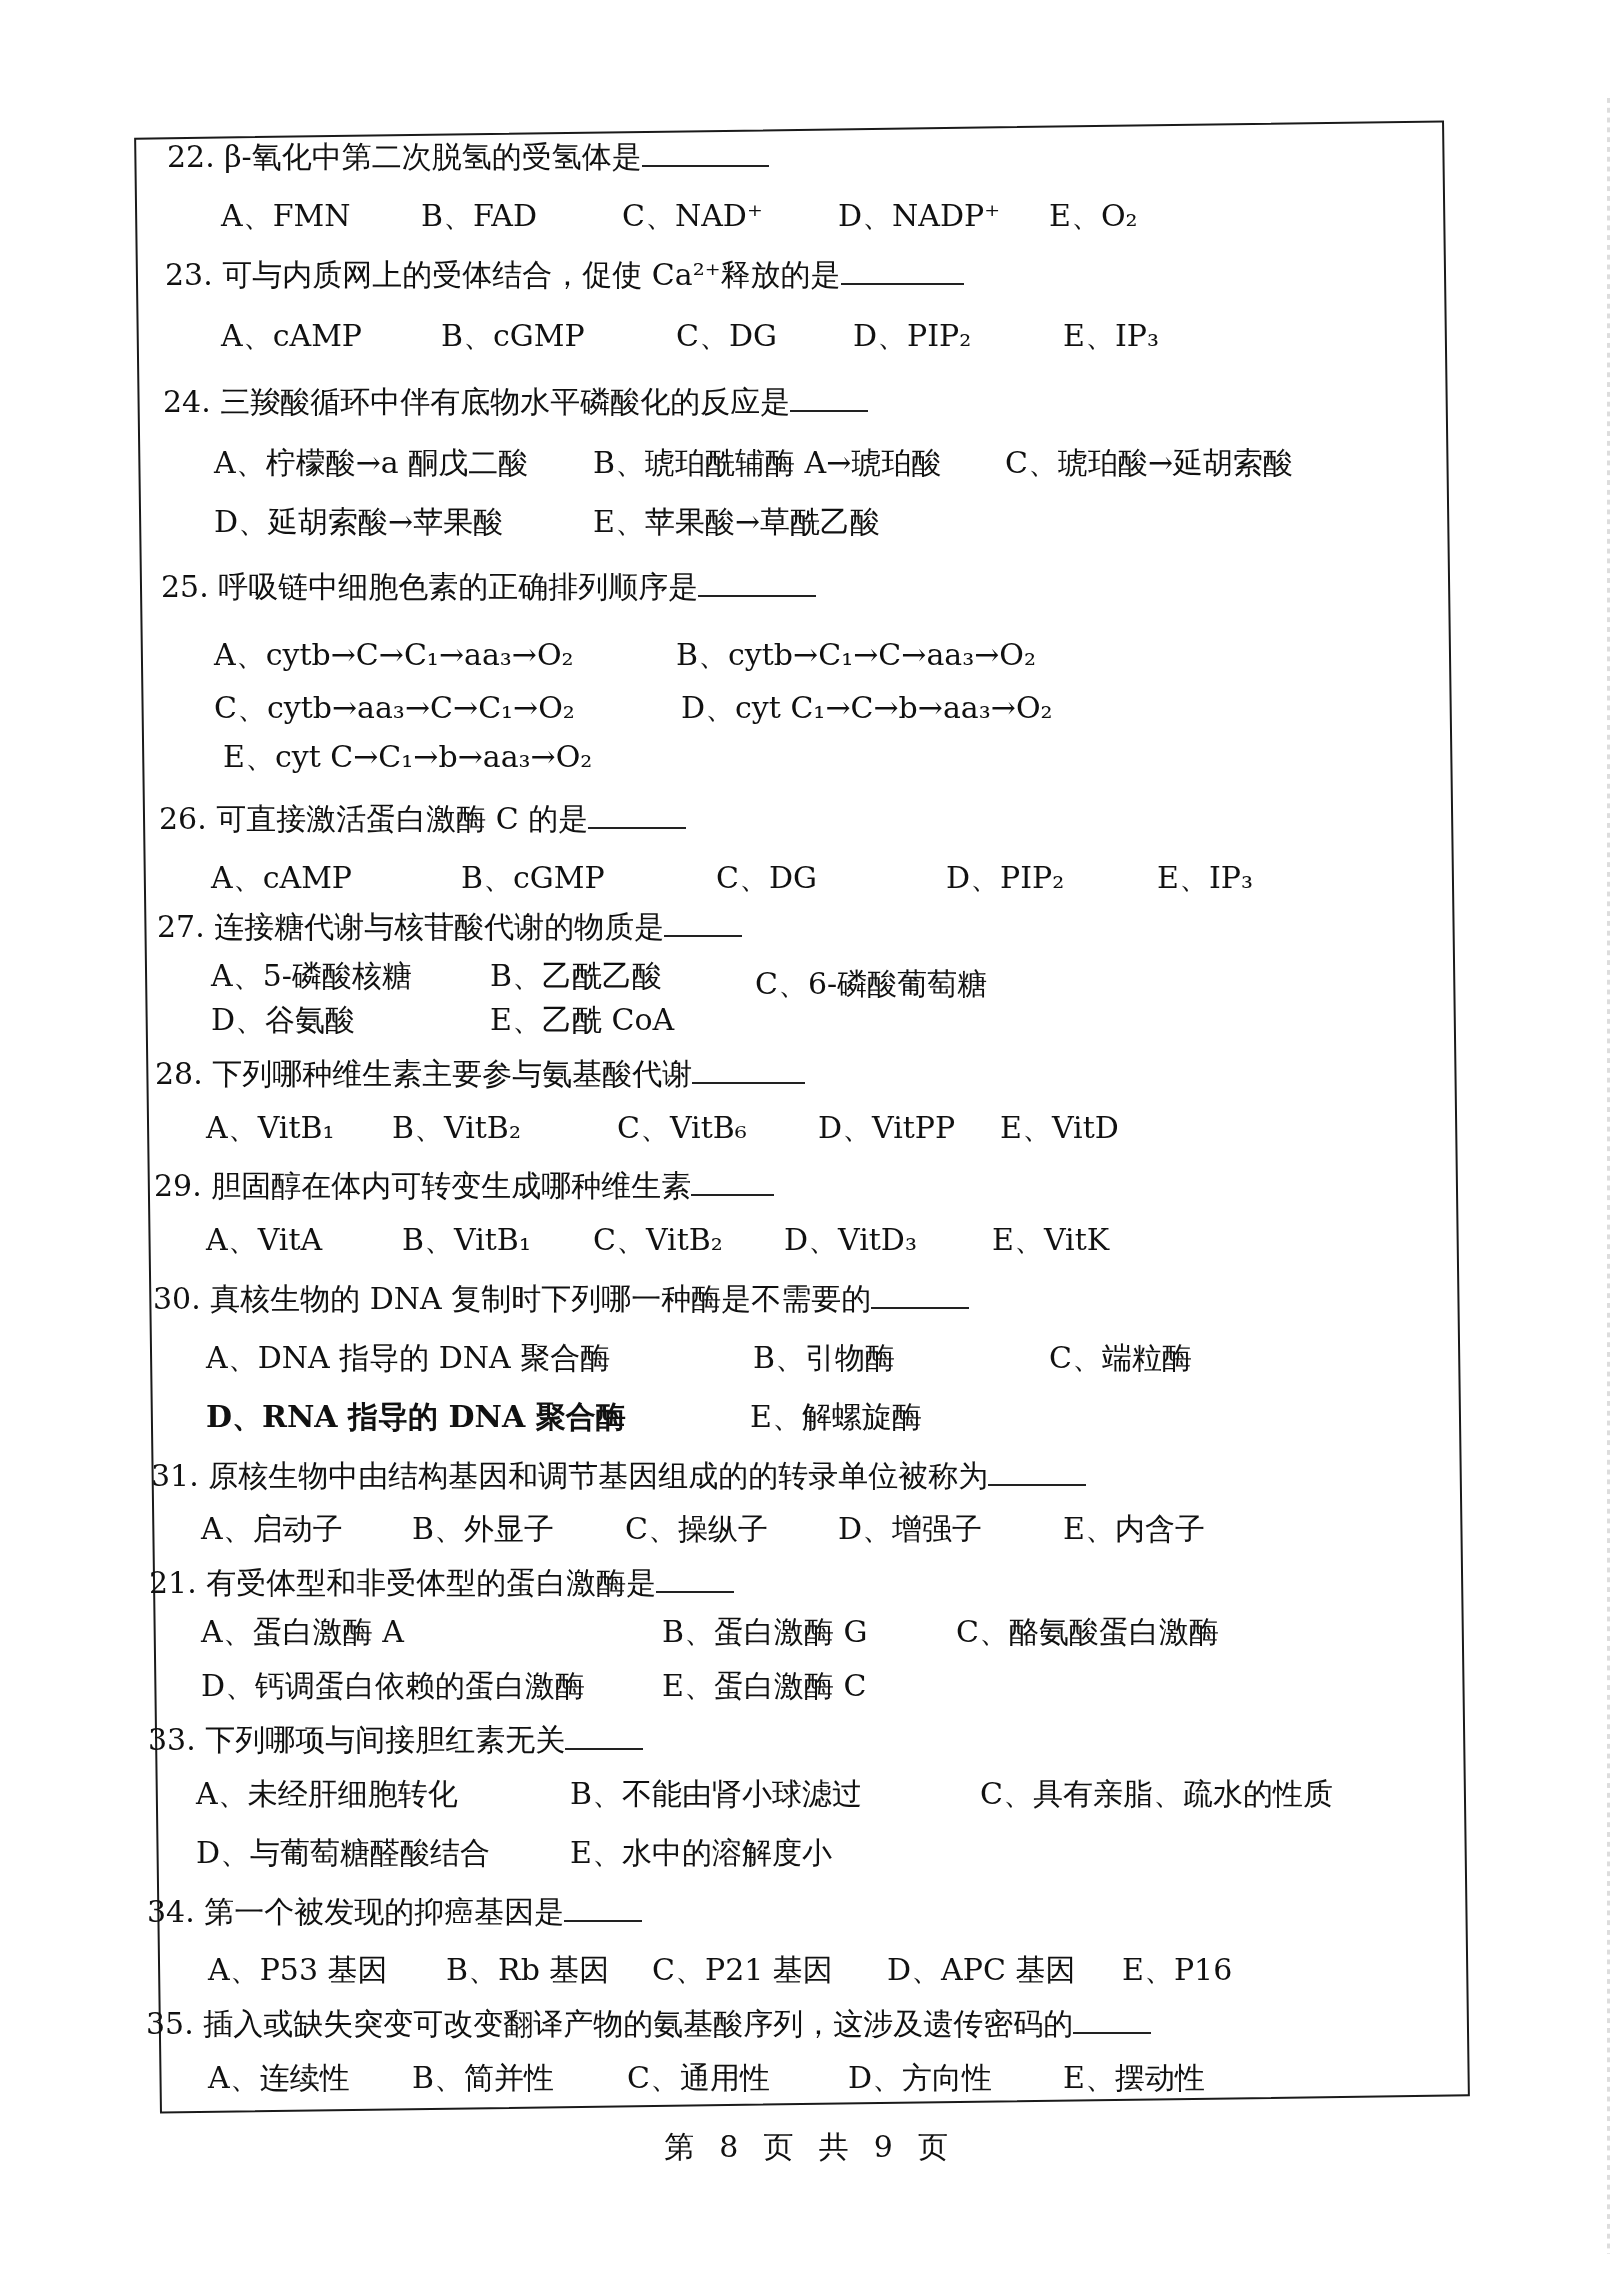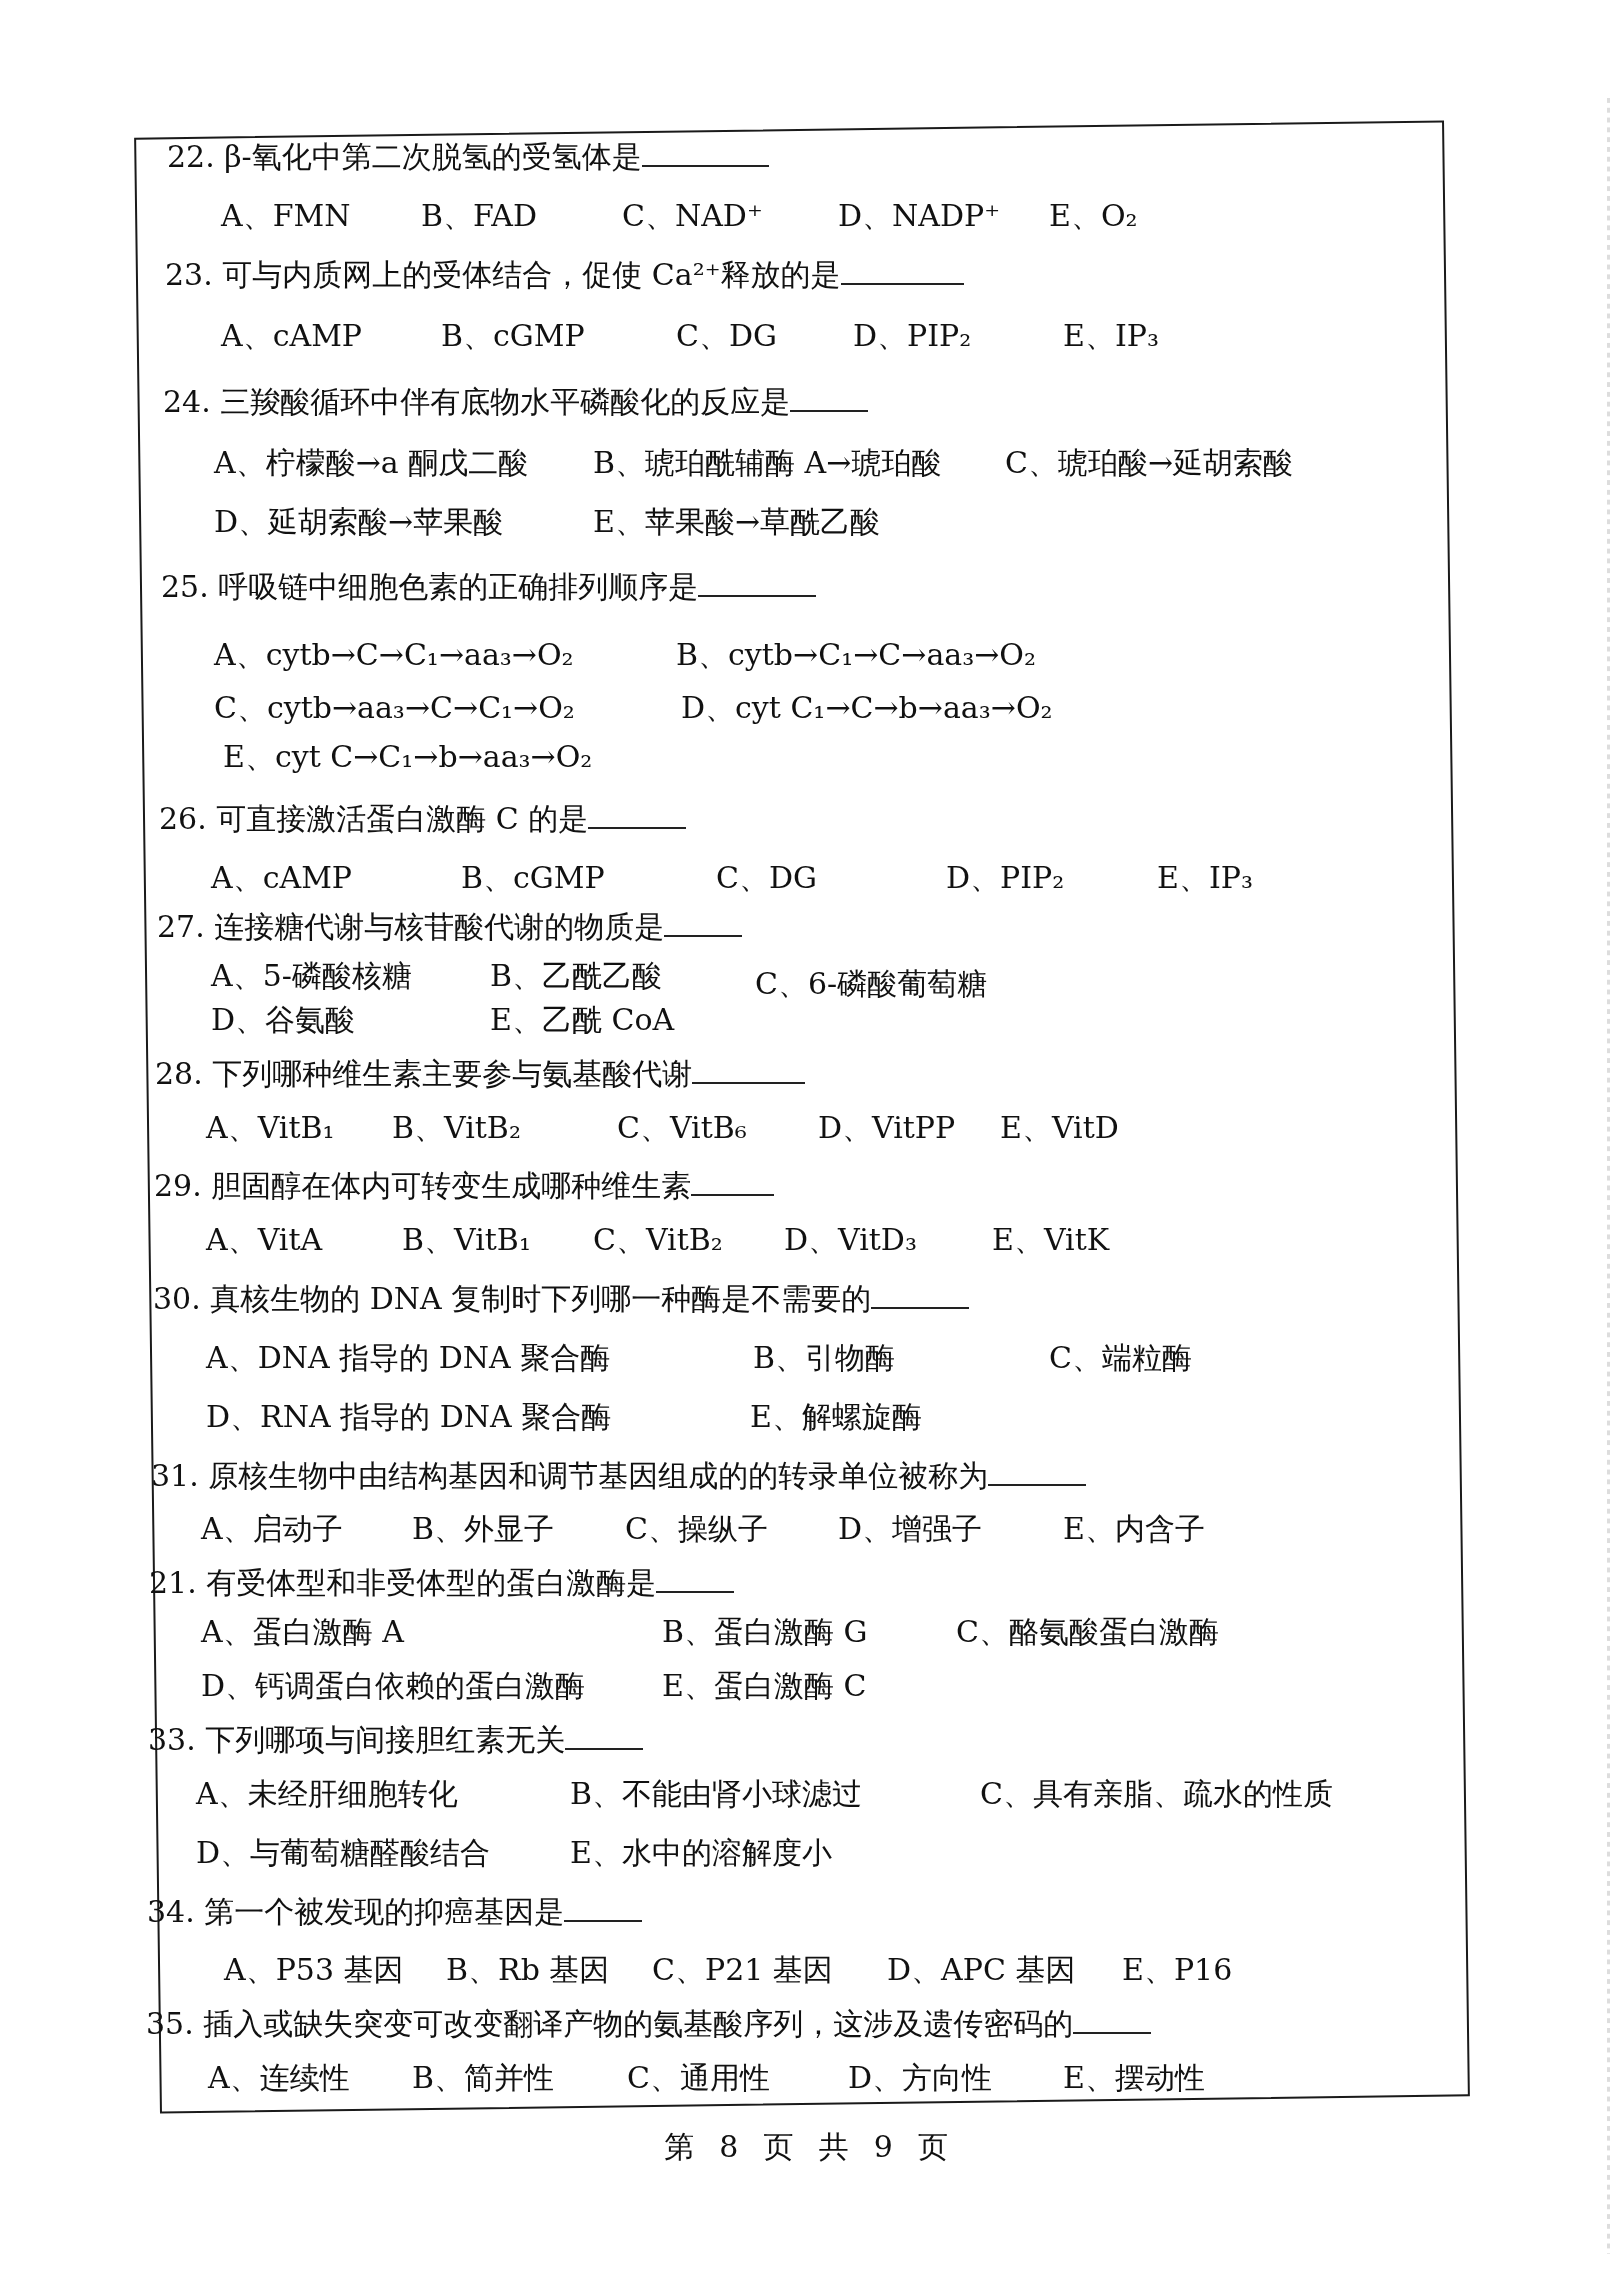--- a/index.html
+++ b/index.html
@@ -66,42 +66,42 @@
     <div class="line" style="top: 1166px; left: 154px;"><span>29. </span><span>胆固醇在体内可转变生成哪种维生素</span><span class="blank" style="width: 83px;"></span></div>
     <div class="line opt" style="top: 1220px; left: 206px;">A、VitA</div>
     <div class="line opt" style="top: 1220px; left: 402px;">B、VitB₁</div>
     <div class="line opt" style="top: 1220px; left: 593px;">C、VitB₂</div>
     <div class="line opt" style="top: 1220px; left: 784px;">D、VitD₃</div>
     <div class="line opt" style="top: 1220px; left: 992px;">E、VitK</div>
     <div class="line" style="top: 1279px; left: 153px;"><span>30. </span><span>真核生物的 DNA 复制时下列哪一种酶是不需要的</span><span class="blank" style="width: 98px;"></span></div>
     <div class="line opt" style="top: 1338px; left: 206px;">A、DNA 指导的 DNA 聚合酶</div>
     <div class="line opt" style="top: 1338px; left: 753px;">B、引物酶</div>
     <div class="line opt" style="top: 1338px; left: 1049px;">C、端粒酶</div>
-    <div class="line opt" style="top: 1397px; left: 206px;">D、RNA 指导的 DNA 聚合酶</div>
+    <div class="line opt" style="top: 1397px; left: 206px; font-weight: bold;">D、RNA 指导的 DNA 聚合酶</div>
     <div class="line opt" style="top: 1397px; left: 750px;">E、解螺旋酶</div>
     <div class="line" style="top: 1456px; left: 151px;"><span>31. </span><span>原核生物中由结构基因和调节基因组成的的转录单位被称为</span><span class="blank" style="width: 98px;"></span></div>
     <div class="line opt" style="top: 1509px; left: 201px;">A、启动子</div>
     <div class="line opt" style="top: 1509px; left: 412px;">B、外显子</div>
     <div class="line opt" style="top: 1509px; left: 625px;">C、操纵子</div>
     <div class="line opt" style="top: 1509px; left: 838px;">D、增强子</div>
     <div class="line opt" style="top: 1509px; left: 1063px;">E、内含子</div>
     <div class="line" style="top: 1563px; left: 149px;"><span>21. </span><span>有受体型和非受体型的蛋白激酶是</span><span class="blank" style="width: 78px;"></span></div>
     <div class="line opt" style="top: 1612px; left: 201px;">A、蛋白激酶 A</div>
     <div class="line opt" style="top: 1612px; left: 662px;">B、蛋白激酶 G</div>
     <div class="line opt" style="top: 1612px; left: 956px;">C、酪氨酸蛋白激酶</div>
     <div class="line opt" style="top: 1666px; left: 201px;">D、钙调蛋白依赖的蛋白激酶</div>
     <div class="line opt" style="top: 1666px; left: 662px;">E、蛋白激酶 C</div>
     <div class="line" style="top: 1720px; left: 148px;"><span>33. </span><span>下列哪项与间接胆红素无关</span><span class="blank" style="width: 78px;"></span></div>
     <div class="line opt" style="top: 1774px; left: 196px;">A、未经肝细胞转化</div>
     <div class="line opt" style="top: 1774px; left: 570px;">B、不能由肾小球滤过</div>
     <div class="line opt" style="top: 1774px; left: 980px;">C、具有亲脂、疏水的性质</div>
     <div class="line opt" style="top: 1833px; left: 196px;">D、与葡萄糖醛酸结合</div>
     <div class="line opt" style="top: 1833px; left: 570px;">E、水中的溶解度小</div>
     <div class="line" style="top: 1892px; left: 147px;"><span>34. </span><span>第一个被发现的抑癌基因是</span><span class="blank" style="width: 78px;"></span></div>
-    <div class="line opt" style="top: 1950px; left: 224px; text-align: right;">A、P53 基因</div>
+    <div class="line opt" style="top: 1950px; left: 208px; text-align: right;">A、P53 基因</div>
     <div class="line opt" style="top: 1950px; left: 446px;">B、Rb 基因</div>
     <div class="line opt" style="top: 1950px; left: 652px;">C、P21 基因</div>
     <div class="line opt" style="top: 1950px; left: 887px;">D、APC 基因</div>
     <div class="line opt" style="top: 1950px; left: 1122px;">E、P16</div>
     <div class="line" style="top: 2004px; left: 146px;"><span>35. </span><span>插入或缺失突变可改变翻译产物的氨基酸序列，这涉及遗传密码的</span><span class="blank" style="width: 78px;"></span></div>
     <div class="line opt" style="top: 2058px; left: 208px;">A、连续性</div>
     <div class="line opt" style="top: 2058px; left: 412px;">B、简并性</div>
     <div class="line opt" style="top: 2058px; left: 627px;">C、通用性</div>
     <div class="line opt" style="top: 2058px; left: 848px;">D、方向性</div>
     <div class="line opt" style="top: 2058px; left: 1063px;">E、摆动性</div>

